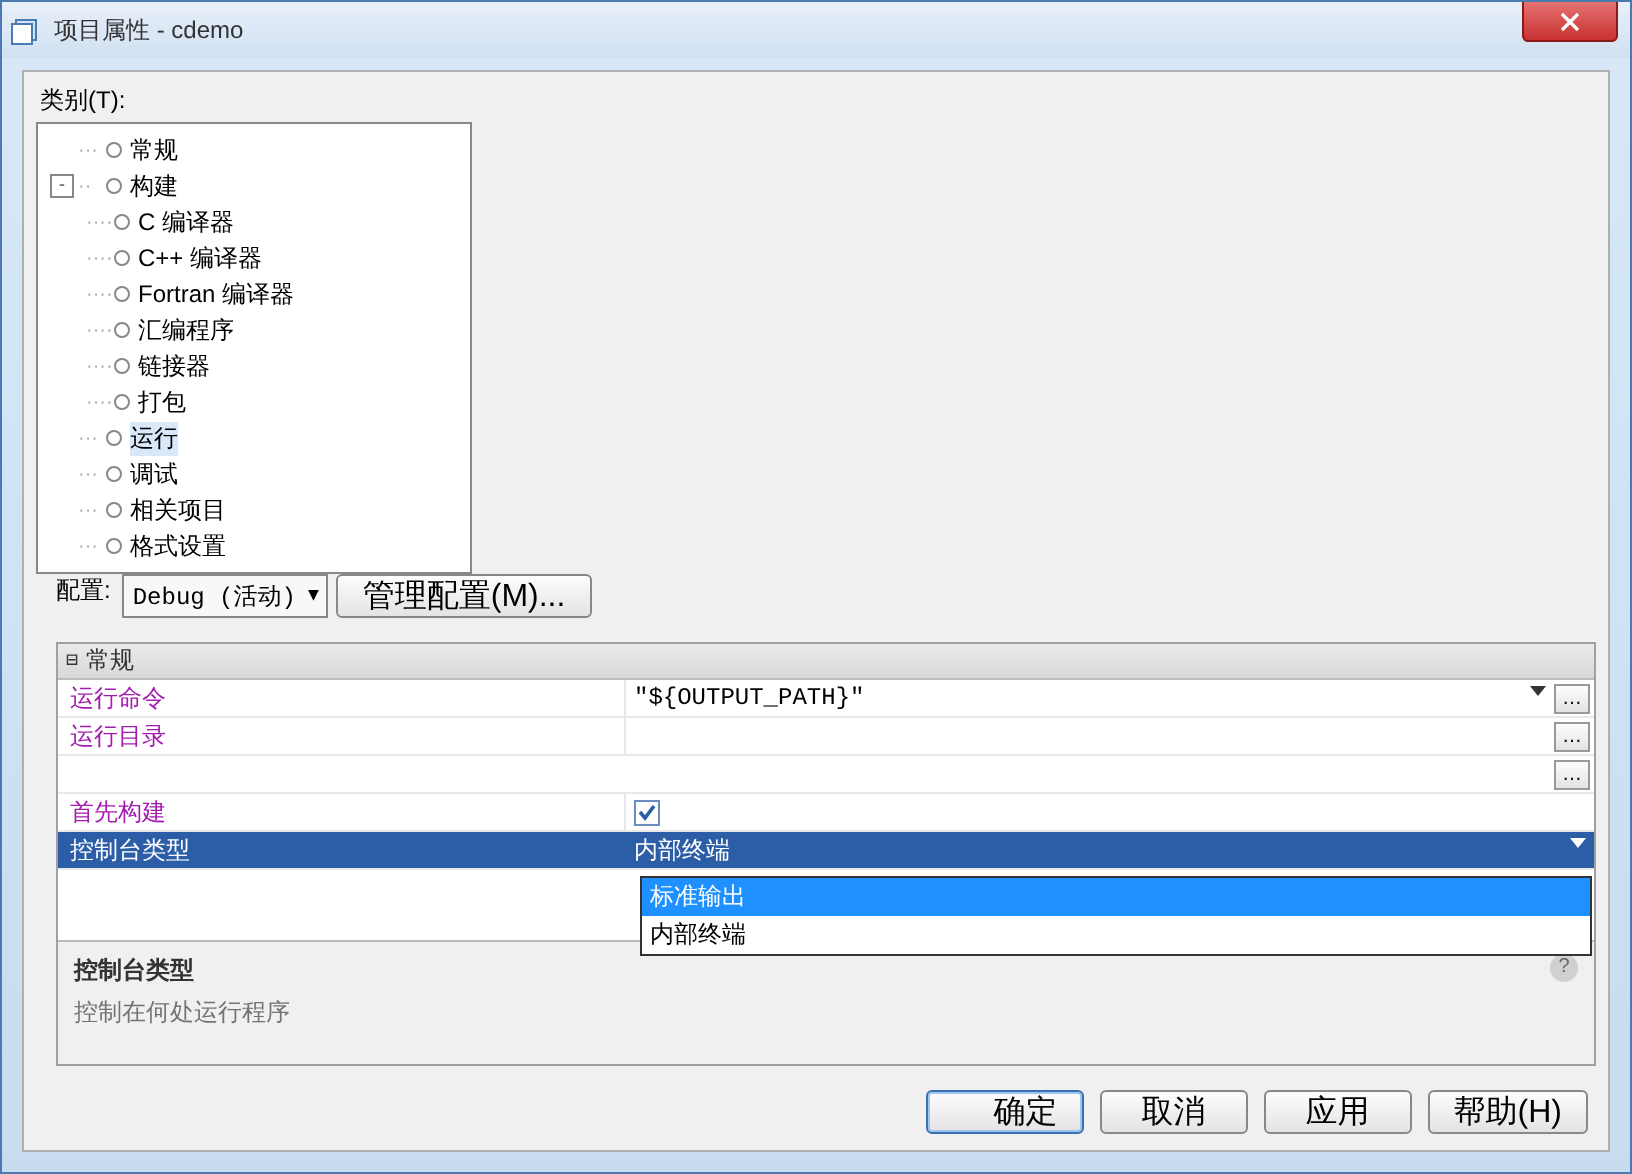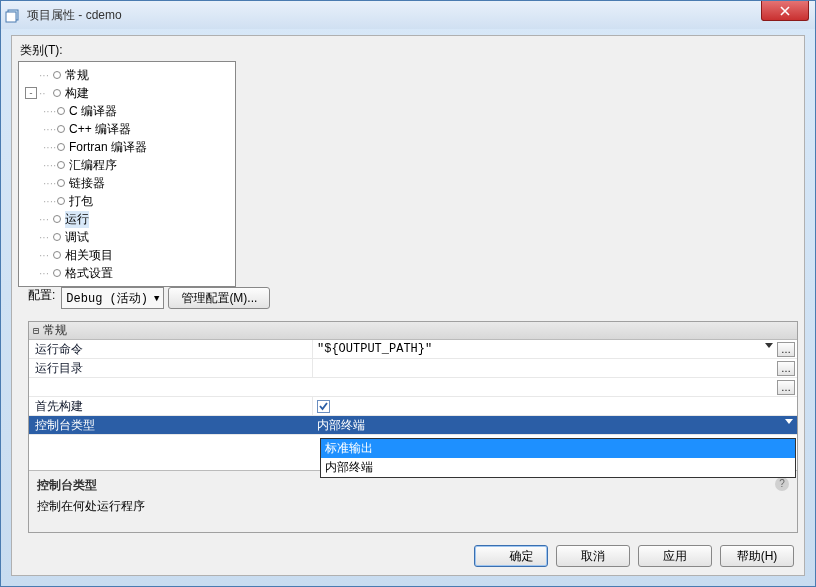--- a/index.html
+++ b/index.html
@@ -118,21 +118,21 @@
   display: inline-flex; align-items: center; gap: 6px;
   cursor: pointer;
 }
 .config-select .arrow { font-size: 9px; }
 .btn {
   height: 22px;
   background: linear-gradient(to bottom, #fdfdfd, #e3e3e3);
   border: 1px solid #888;
   border-radius: 3px;
   padding: 0 12px;
-  font-size: 12px;
+  font-size: 16px;
   cursor: pointer;
   font-family: inherit;
 }
 
 .prop-panel {
   flex: 1;
   margin-top: 6px;
   border: 1px solid #a0a0a0;
   background: #fff;
   display: flex; flex-direction: column;
@@ -151,21 +151,21 @@
 .prop-row {
   height: 19px;
   display: flex;
   border-bottom: 1px solid #e8e8e8;
 }
 .prop-key {
   width: 284px;
   padding-left: 6px;
   display: flex; align-items: center;
   border-right: 1px solid #e8e8e8;
-  color: #0f172a;
+  color: #a21caf;
 }
 .prop-val {
   flex: 1;
   display: flex; align-items: center;
   padding-left: 4px;
   color: #000;
   position: relative;
 }
 .prop-val .ellips {
   position: absolute; right: 2px;
@@ -207,21 +207,21 @@
 .dropdown-popup .opt.sel { background: #1e90ff; color: #fff; }
 
 .desc-panel {
   height: 62px;
   border-top: 1px solid #bbb;
   background: #f0f0f0;
   padding: 6px 8px;
   position: relative;
 }
 .desc-panel .title { font-weight: bold; color: #333; margin-bottom: 4px; }
-.desc-panel .body { color: #000000; }
+.desc-panel .body { color: #737373; }
 .desc-panel .help-q {
   position: absolute; right: 8px; top: 6px;
   width: 14px; height: 14px; border-radius: 50%;
   background: #d0d0d0; color: #666;
   font-size: 10px; text-align: center; line-height: 14px;
 }
 
 .button-row {
   position: absolute;
   bottom: 8px; right: 10px;

